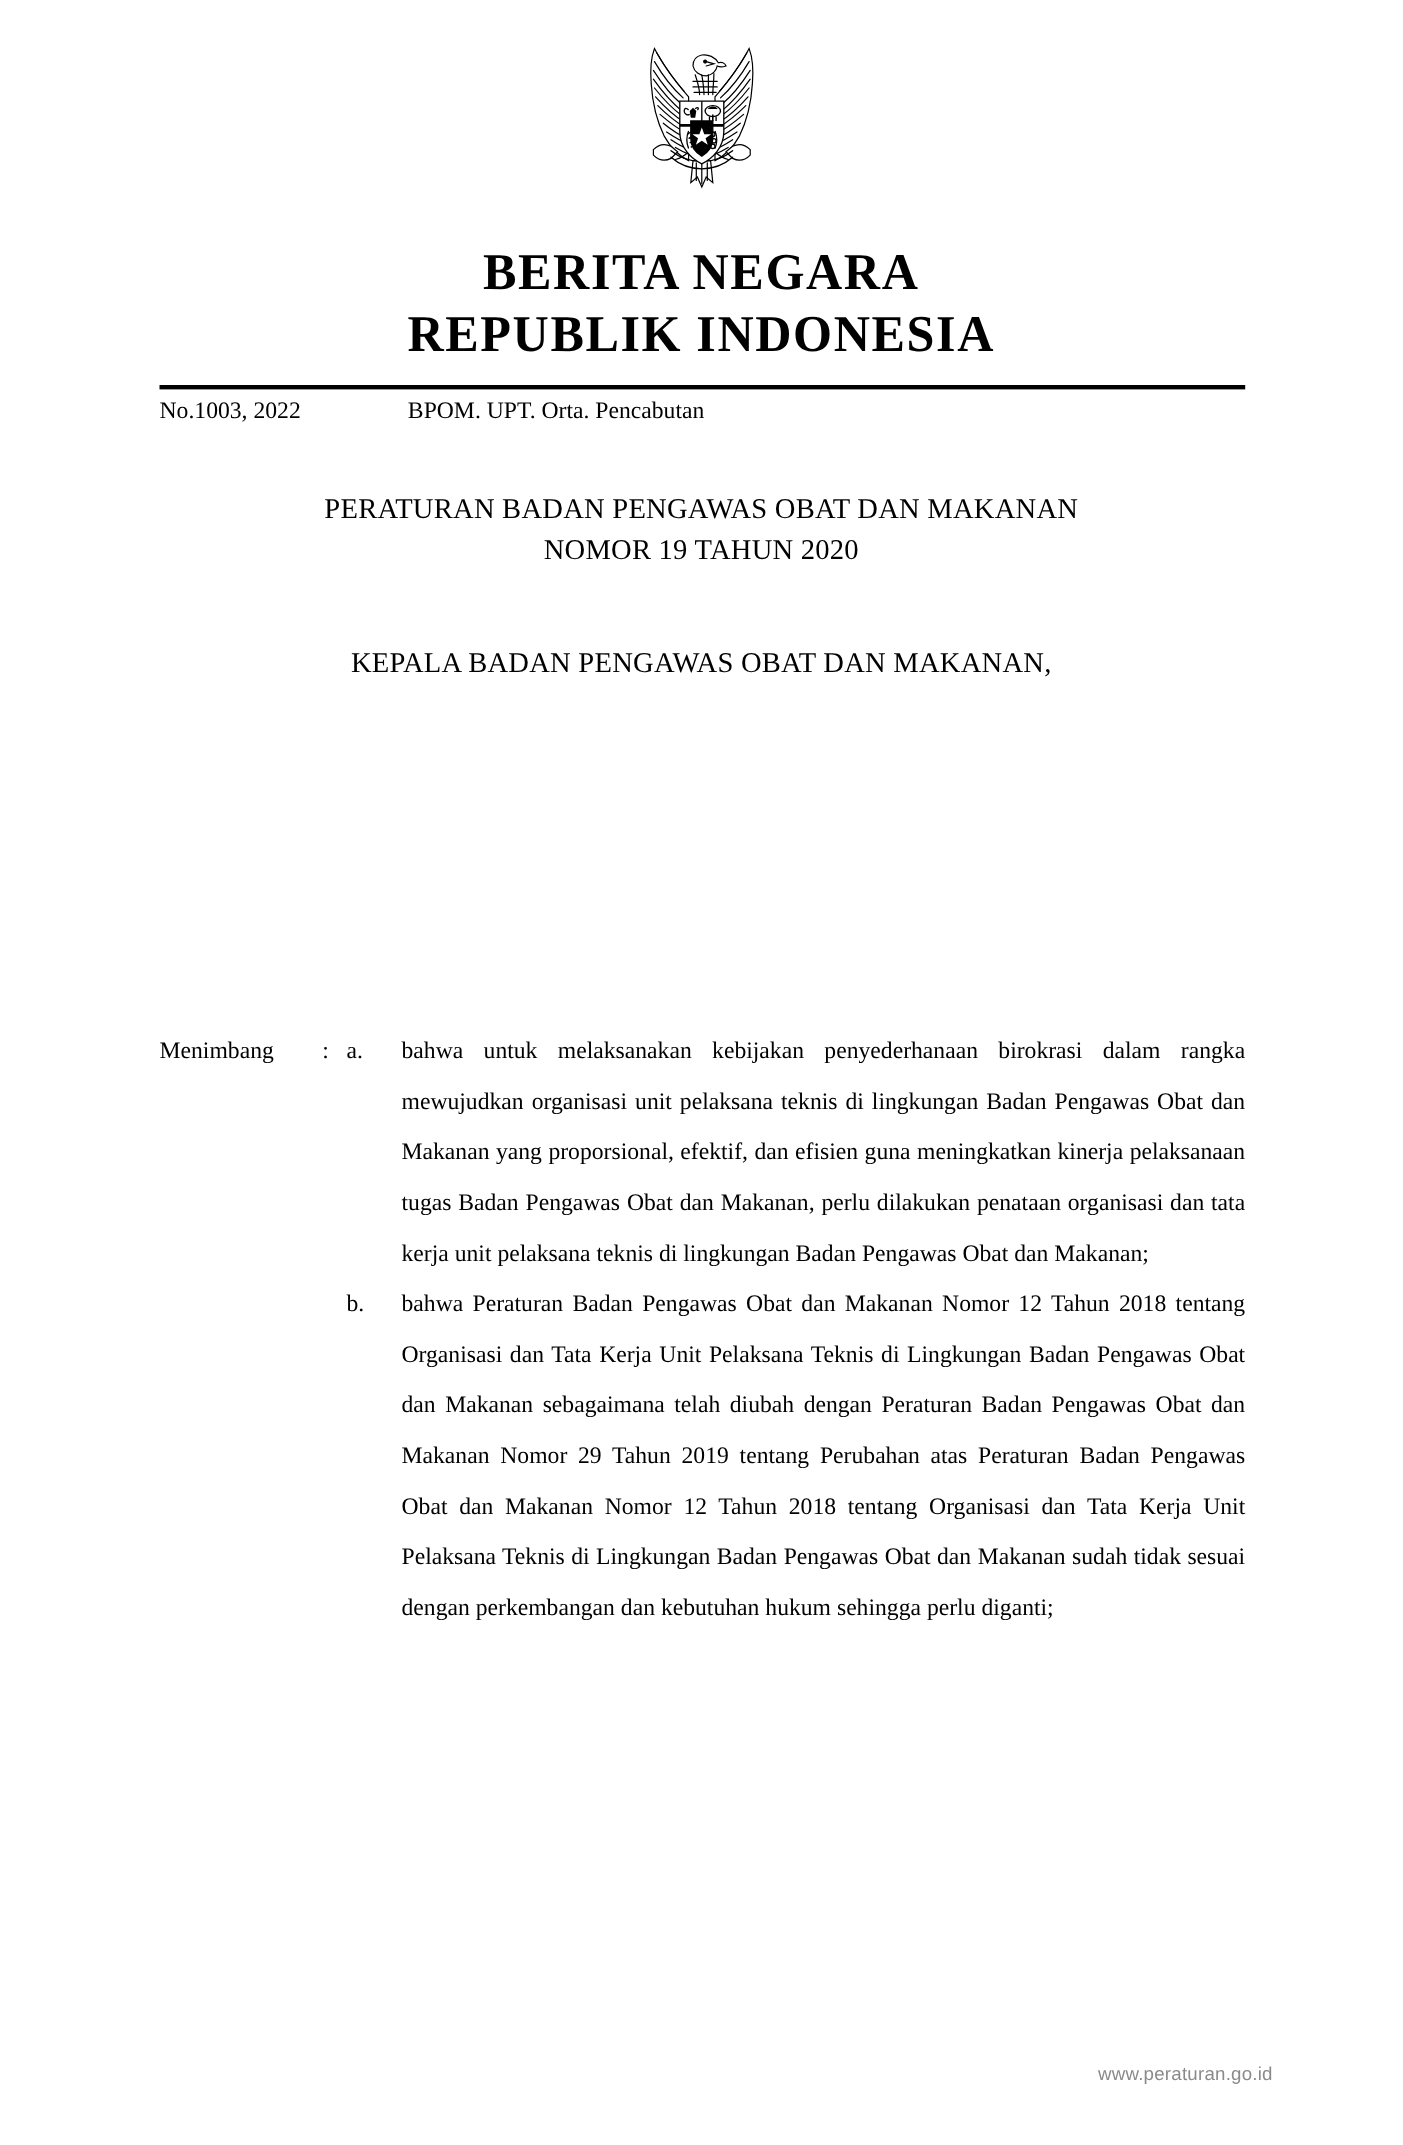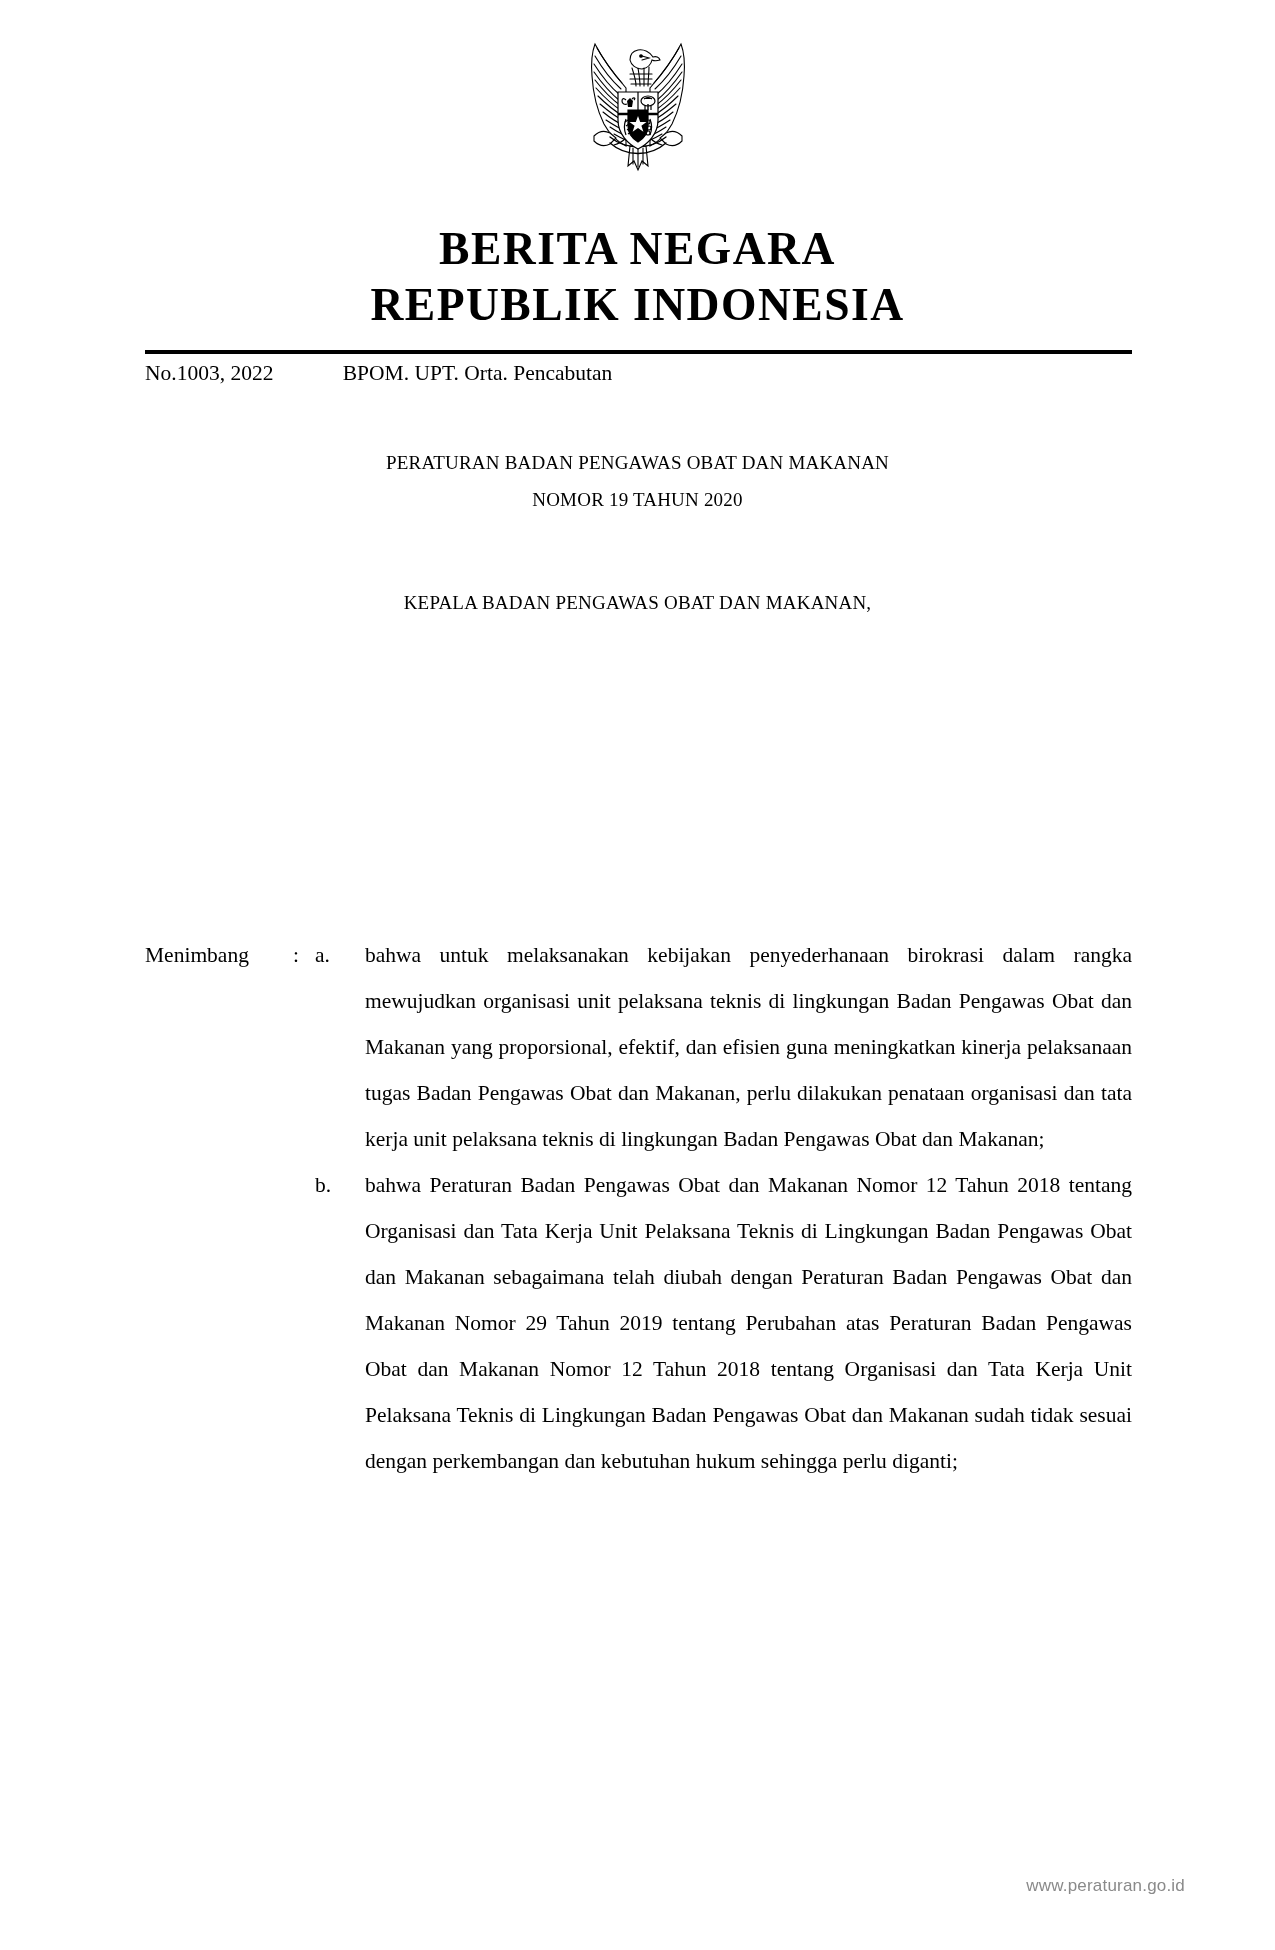--- a/index.html
+++ b/index.html
@@ -68,33 +68,33 @@
     width: 987px;
     font-size: 21.5px;
     line-height: 30px;
     white-space: nowrap;
   }
   .docinfo .no {
     display: inline-block;
   }
   .docinfo .subject {
     display: inline-block;
-    margin-left: 64px;
+    margin-left: 92px;
   }
 
   
   .title-block {
     position: absolute;
     top: 444px;
     left: 0;
     width: 100%;
     text-align: center;
   }
   .title-block .tline {
-    font-size: 19px;
+    font-size: 26px;
     line-height: 37px;
     letter-spacing: 0.2px;
     white-space: nowrap;
   }
   .gap-big { height: 33px; }
 
   
   .considerations {
     position: absolute;
     top: 932px;
@@ -139,21 +139,21 @@
     flex: 0 0 170px;
   }
 
   
   .footer {
     position: absolute;
     top: 1876px;
     left: 0;
     width: 100%;
     text-align: right;
-    padding-right: 90px;
+    padding-right: 118px;
     box-sizing: border-box;
   }
   .footer span {
     font-family: "Liberation Sans", "DejaVu Sans", sans-serif;
     font-size: 17px;
     color: #8a8a8a;
     letter-spacing: 0.2px;
   }
 </style>
 </head>

